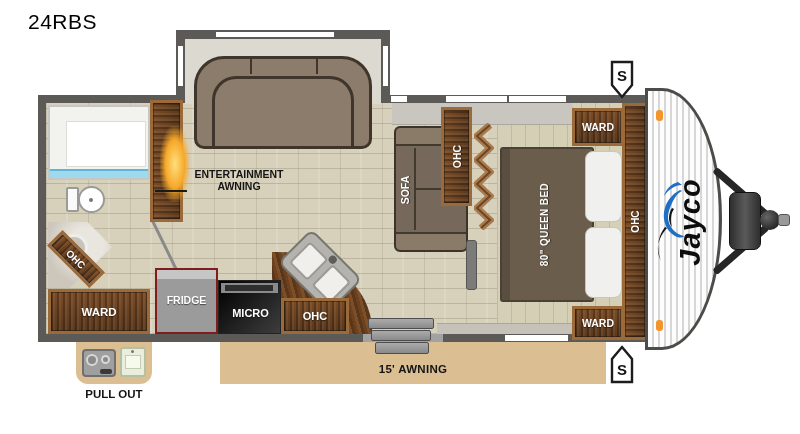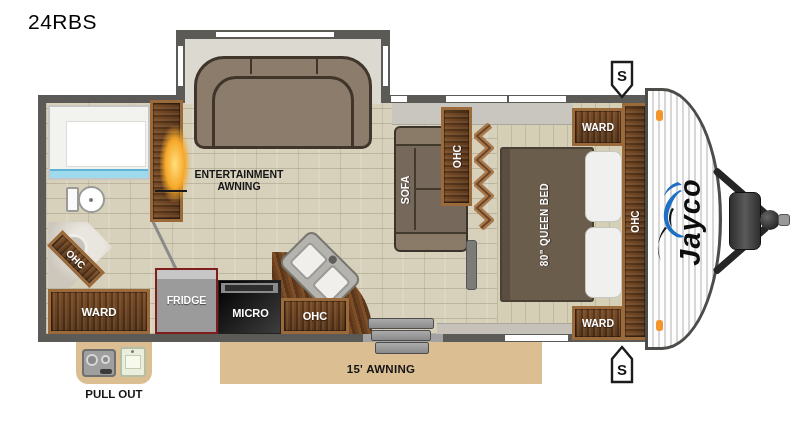--- a/index.html
+++ b/index.html
@@ -182,21 +182,21 @@
 
   <svg class="abs" style="left:609px;top:60px;" width="26" height="40" viewBox="0 0 26 40">
     <path d="M3 2 H23 V25 L13 37 L3 25 Z" fill="#fff" stroke="#1c1c1c" stroke-width="2.4"></path>
     <text x="13" y="21" text-anchor="middle" font-size="15" font-weight="bold" font-family="Liberation Sans, sans-serif" fill="#111">S</text>
   </svg>
   <svg class="abs" style="left:609px;top:344px;" width="26" height="40" viewBox="0 0 26 40">
     <path d="M13 3 L23 15 V38 H3 V15 Z" fill="#fff" stroke="#1c1c1c" stroke-width="2.4"></path>
     <text x="13" y="31" text-anchor="middle" font-size="15" font-weight="bold" font-family="Liberation Sans, sans-serif" fill="#111">S</text>
   </svg>
 
-  <div class="abs awn" style="left:220px;top:342px;width:322px;height:42px;">
+  <div class="abs awn" style="left:220px;top:342px;width:386px;height:42px;">
     <div class="lb" style="padding-top:21px;font-size:11.5px;letter-spacing:.3px;">15' AWNING</div>
   </div>
   <div class="abs step" style="left:368px;top:318px;width:66px;height:11px;"></div>
   <div class="abs step" style="left:371px;top:330px;width:60px;height:11px;"></div>
   <div class="abs step" style="left:375px;top:342px;width:54px;height:12px;"></div>
 
   <div class="abs awn" style="left:76px;top:342px;width:76px;height:42px;border-radius:0 0 12px 12px;">
     <div class="abs" style="left:6px;top:7px;width:34px;height:28px;background:#9f9f9f;border:2px solid #6f6f6f;border-radius:4px;">
       <div class="abs" style="left:2px;top:3px;width:12px;height:12px;border:2px solid #d8d8d8;border-radius:50%;background:#8a8a8a;"></div>
       <div class="abs" style="left:17px;top:4px;width:9px;height:9px;border:2px solid #d8d8d8;border-radius:50%;background:#8a8a8a;"></div>

